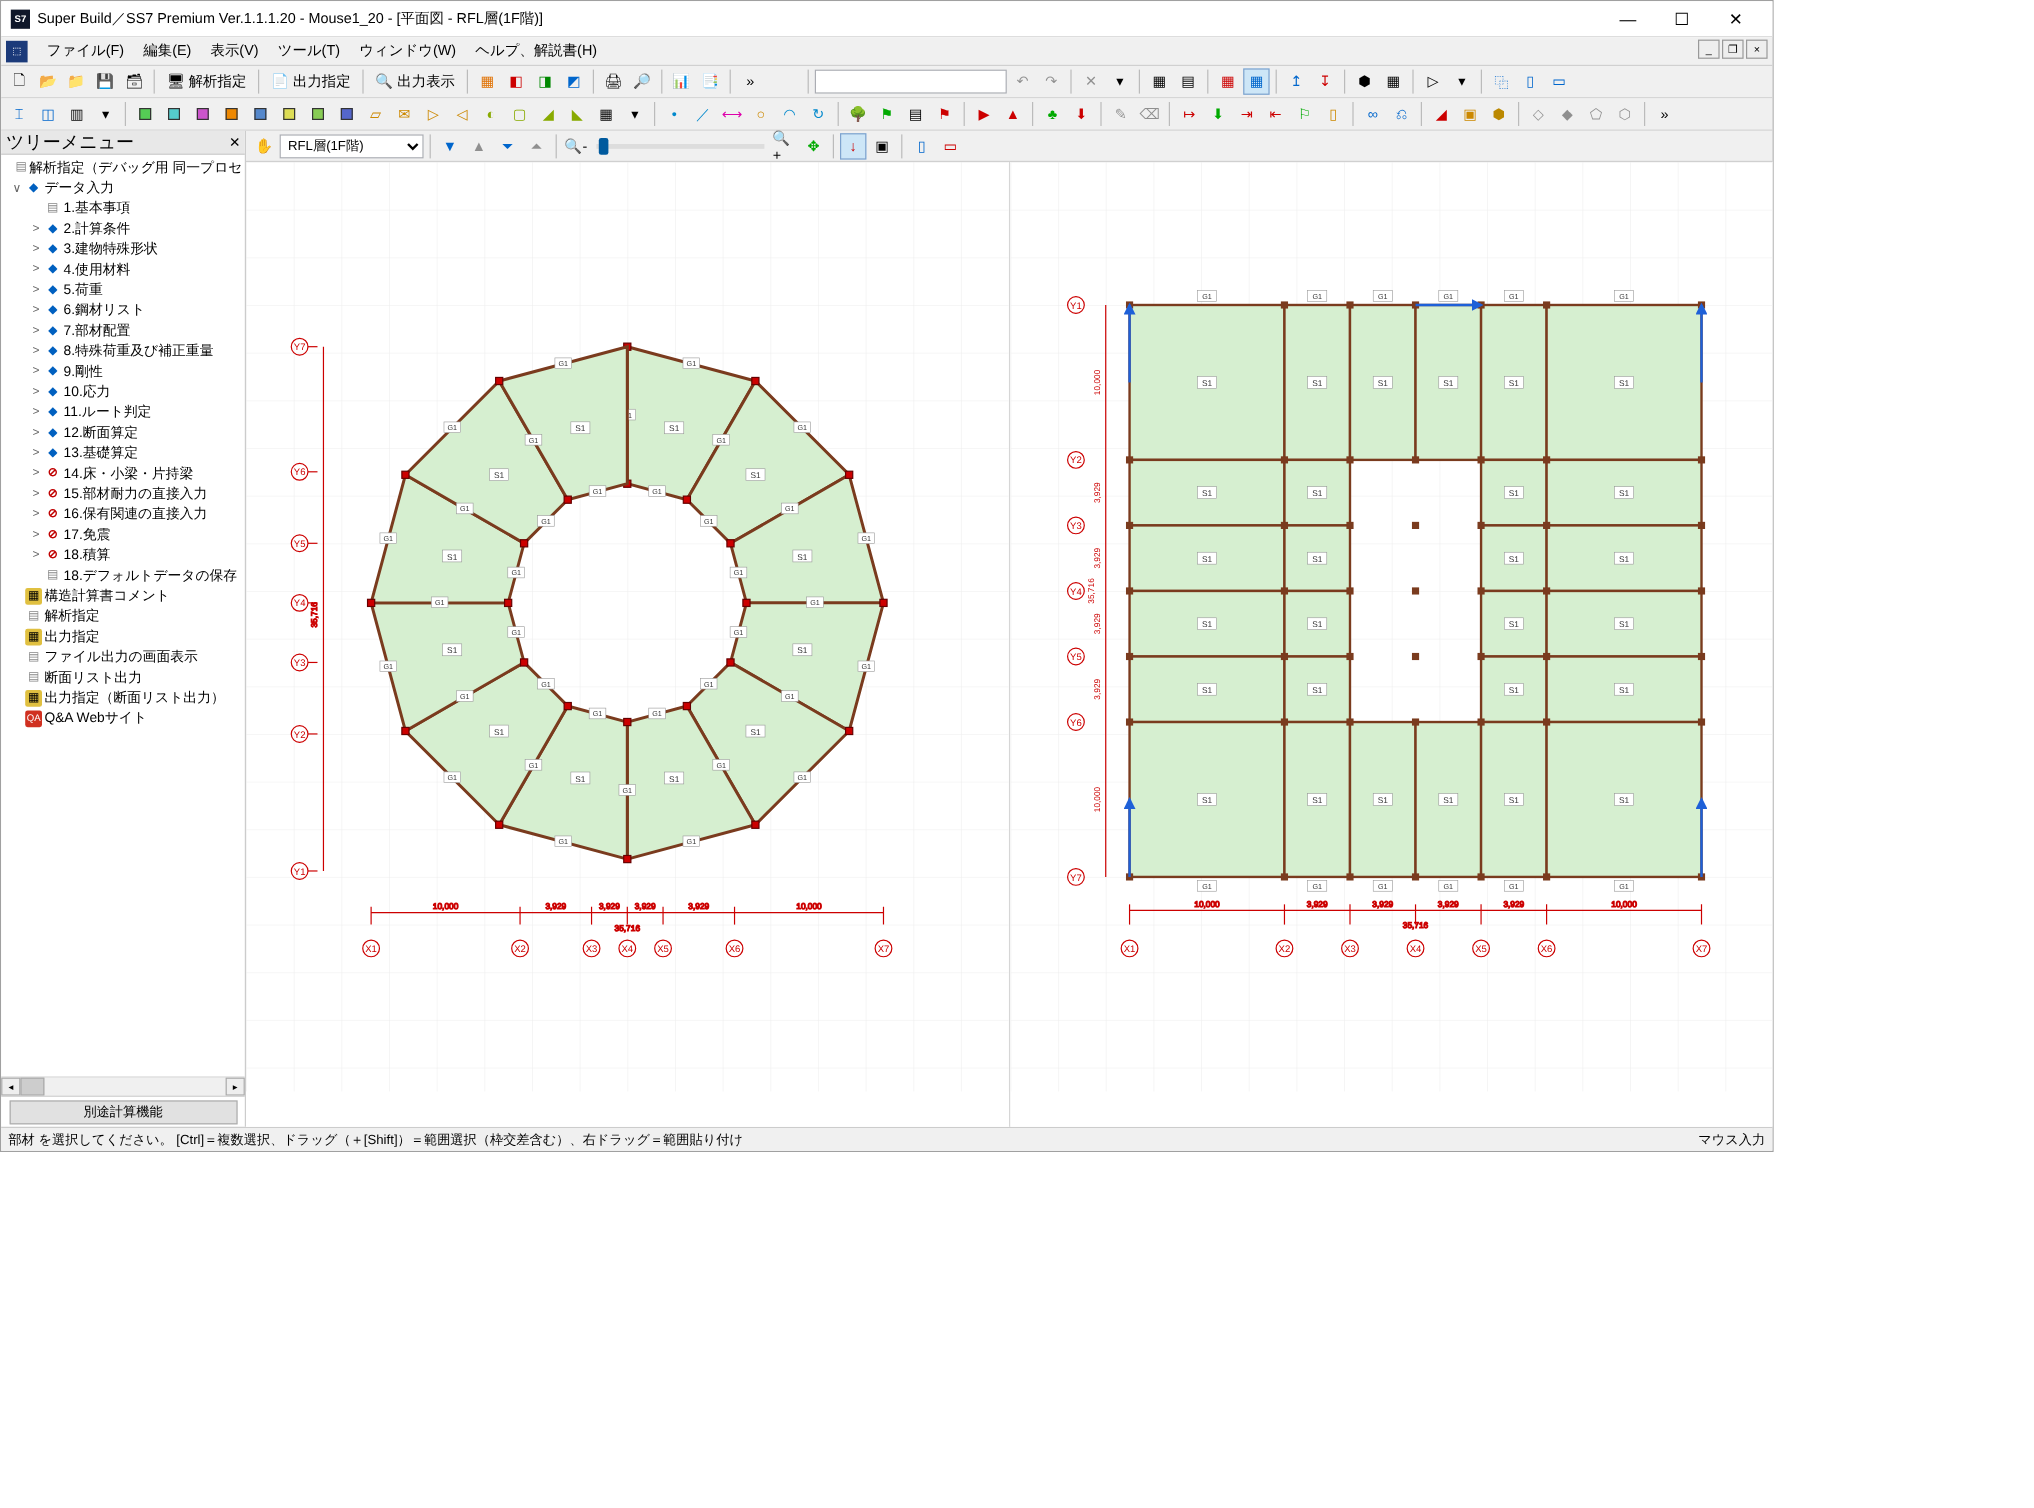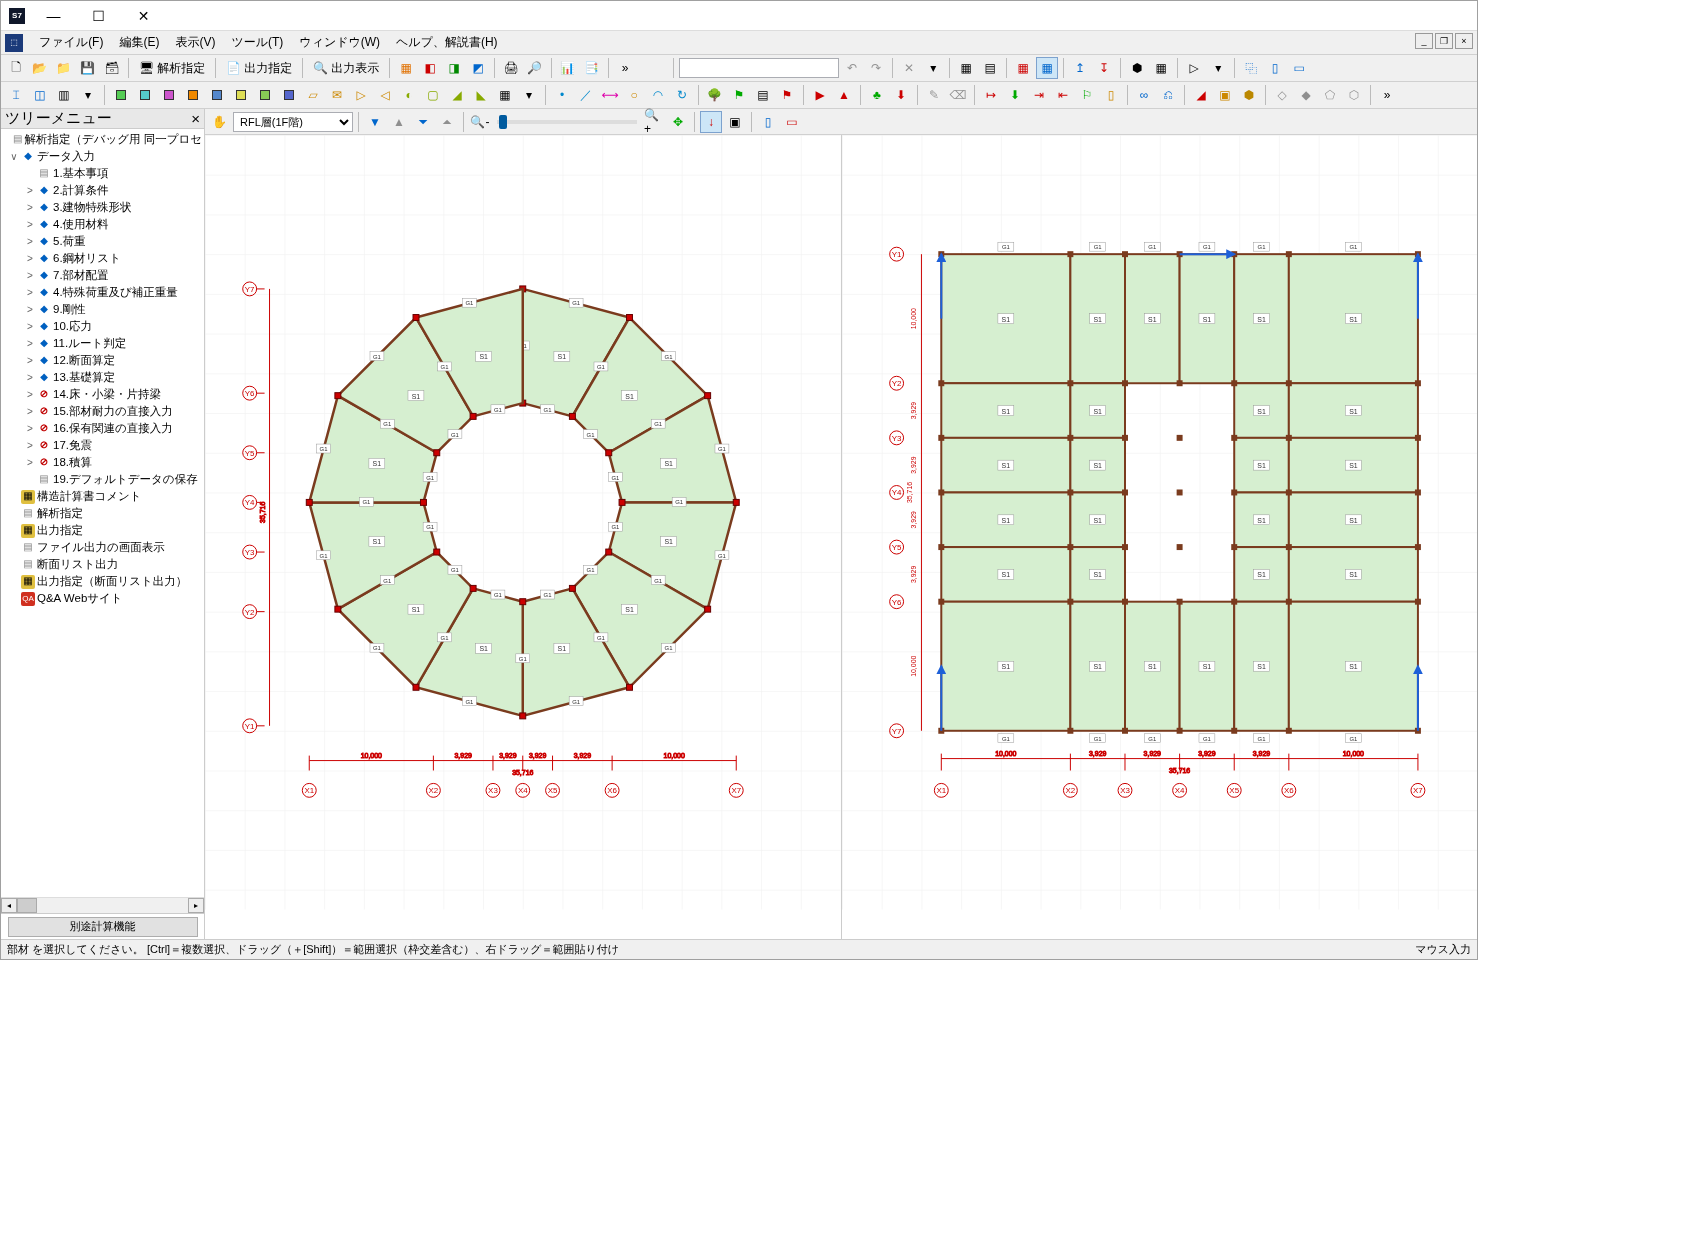--- a/index.html
+++ b/index.html
@@ -58,20 +58,21 @@
 
 .sq{width:10px;height:10px;display:inline-block;border:1px solid #333;}
 </style>
 </head>
 <body>
 
 <div class="window">
 
   <div class="titlebar">
     <span class="app-icon">S7</span>
+    <span class="title">Super Build／SS7 Premium  Ver.1.1.1.20 - Mouse1_20 - [平面図 - RFL層(1F階)]</span>
     <div class="win-btns">
       <div class="win-btn">—</div>
       <div class="win-btn">☐</div>
       <div class="win-btn close">✕</div>
     </div>
   </div>
 
   <div class="menubar">
     <span class="mb-icon">⬚</span>
     <span class="menu-item">ファイル(F)</span>
@@ -274,21 +275,21 @@
             <span>6.鋼材リスト</span>
           </div>
           <div class="tree-item" style="padding-left: 22px;">
             <span class="tw">&gt;</span>
             <span class="ti input">◆</span>
             <span>7.部材配置</span>
           </div>
           <div class="tree-item" style="padding-left: 22px;">
             <span class="tw">&gt;</span>
             <span class="ti input">◆</span>
-            <span>4.特殊荷重及び補正重量</span>
+            <span>8.特殊荷重及び補正重量</span>
           </div>
           <div class="tree-item" style="padding-left: 22px;">
             <span class="tw">&gt;</span>
             <span class="ti input">◆</span>
             <span>9.剛性</span>
           </div>
           <div class="tree-item" style="padding-left: 22px;">
             <span class="tw">&gt;</span>
             <span class="ti input">◆</span>
             <span>10.応力</span>
@@ -329,21 +330,21 @@
             <span>17.免震</span>
           </div>
           <div class="tree-item" style="padding-left: 22px;">
             <span class="tw">&gt;</span>
             <span class="ti no">⊘</span>
             <span>18.積算</span>
           </div>
           <div class="tree-item" style="padding-left: 22px;">
             <span class="tw"></span>
             <span class="ti doc">▤</span>
-            <span>19.デフォルトデータの保存</span>
+            <span>18.デフォルトデータの保存</span>
           </div>
           <div class="tree-item" style="padding-left: 6px;">
             <span class="tw"></span>
             <span class="ti yellow">▦</span>
             <span>構造計算書コメント</span>
           </div>
           <div class="tree-item" style="padding-left: 6px;">
             <span class="tw"></span>
             <span class="ti doc">▤</span>
             <span>解析指定</span>

